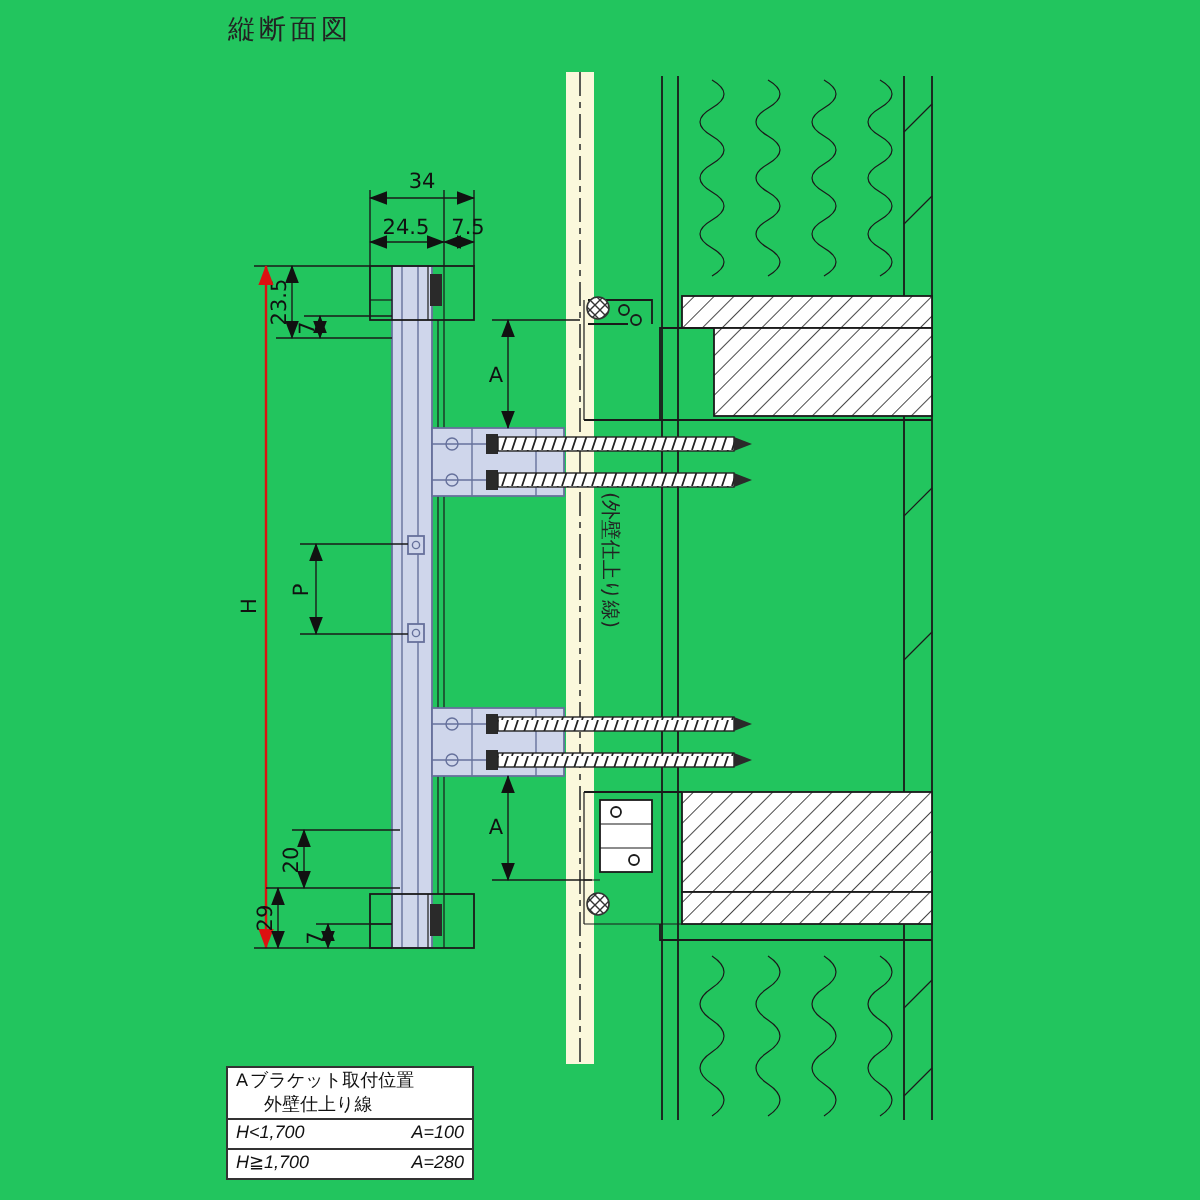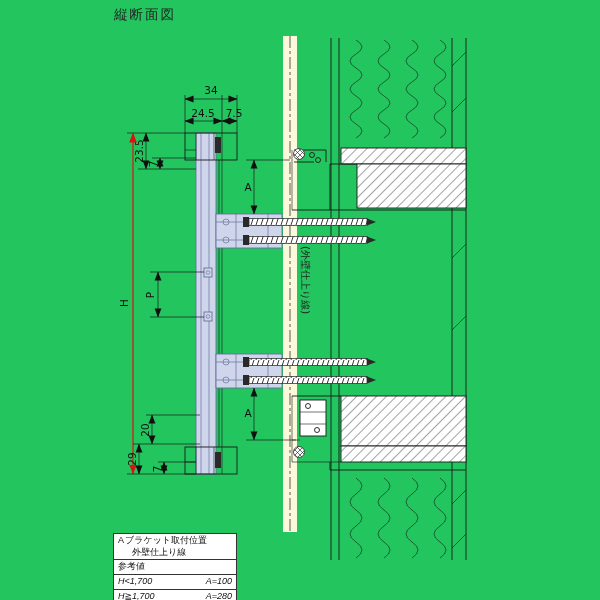--- a/index.html
+++ b/index.html
@@ -249,21 +249,20 @@
     </g>
   </svg>
 
   <div class="note-table">
     <div class="tr">
       <div class="note-l1">
         <span>A</span><span class="note-gap">ブラケット取付位置</span>
       </div>
       <div class="note-l2">外壁仕上り線</div>
     </div>
-    <div class="tr">参考値</div>
     <div class="tr vals">
       <span>H&lt;1,700</span>
       <span>A=100</span>
     </div>
     <div class="tr vals">
       <span>H≧1,700</span>
       <span>A=280</span>
     </div>
   </div>
 

